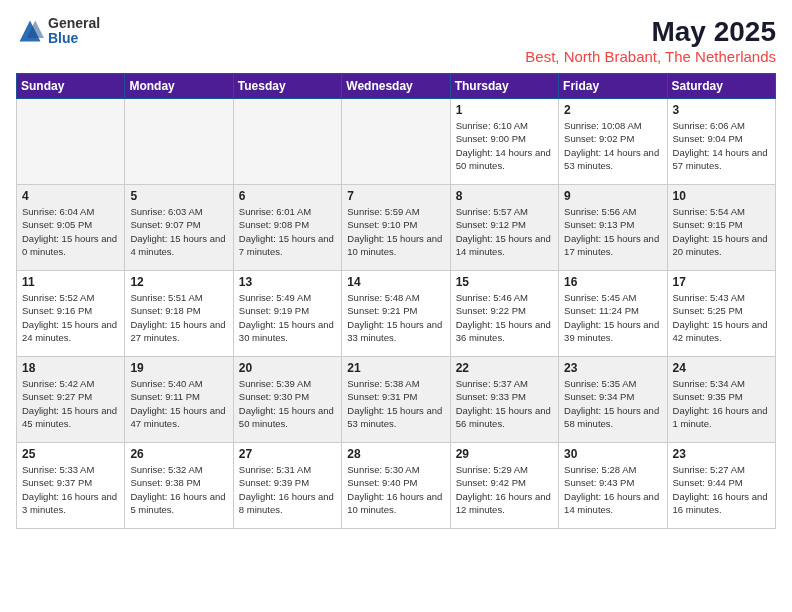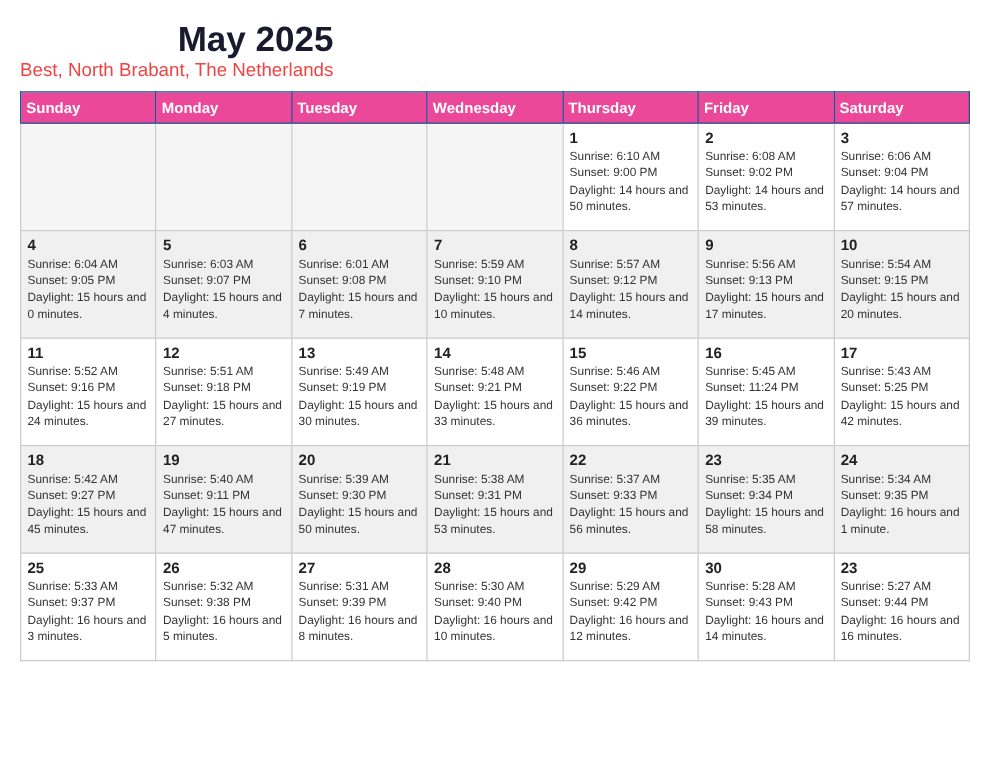--- a/index.html
+++ b/index.html
@@ -51,21 +51,21 @@
     .calendar-subtitle {
       font-size: 15px;
       color: #ef4444;
     }
     table {
       width: 100%;
       border-collapse: collapse;
       table-layout: fixed;
     }
     th {
-      background-color: #ec4899;
+      background-color: #4c1d95;
       color: white;
       font-size: 12px;
       font-weight: bold;
       padding: 5px 4px;
       text-align: left;
       border: 1px solid #1a5295;
     }
     td {
       border: 1px solid #ccc;
       vertical-align: top;
@@ -90,20 +90,30 @@
     .day-info {
       font-size: 9.5px;
       line-height: 1.4;
       color: #333;
     }
   </style>
 </head>
 <body>
 
 <div class="header">
+  <div class="logo">
+    <svg class="logo-icon" viewBox="0 0 32 32">
+      <polygon points="16,4 28,28 4,28" fill="#2e6db4"></polygon>
+      <polygon points="22,4 32,24 12,24" fill="#1a4a8a" opacity="0.5"></polygon>
+    </svg>
+    <div class="logo-text">
+      <span class="logo-general">General</span>
+      <span class="logo-blue">Blue</span>
+    </div>
+  </div>
   <div class="title-block">
     <div class="calendar-title">May 2025</div>
     <div class="calendar-subtitle">Best, North Brabant, The Netherlands</div>
   </div>
 </div>
 
 <table>
   <thead>
     <tr>
     <th>Sunday</th>
@@ -123,21 +133,21 @@
         <td class="empty"></td>
         <td>
           <div class="day-num">1</div>
           <div class="day-info">Sunrise: 6:10 AM
 Sunset: 9:00 PM
 Daylight: 14 hours
 and 50 minutes.</div>
         </td>
         <td>
           <div class="day-num">2</div>
-          <div class="day-info">Sunrise: 6:08 AM
+          <div class="day-info">Sunrise: 10:08 AM
 Sunset: 9:02 PM
 Daylight: 14 hours
 and 53 minutes.</div>
         </td>
         <td>
           <div class="day-num">3</div>
           <div class="day-info">Sunrise: 6:06 AM
 Sunset: 9:04 PM
 Daylight: 14 hours
 and 57 minutes.</div>

